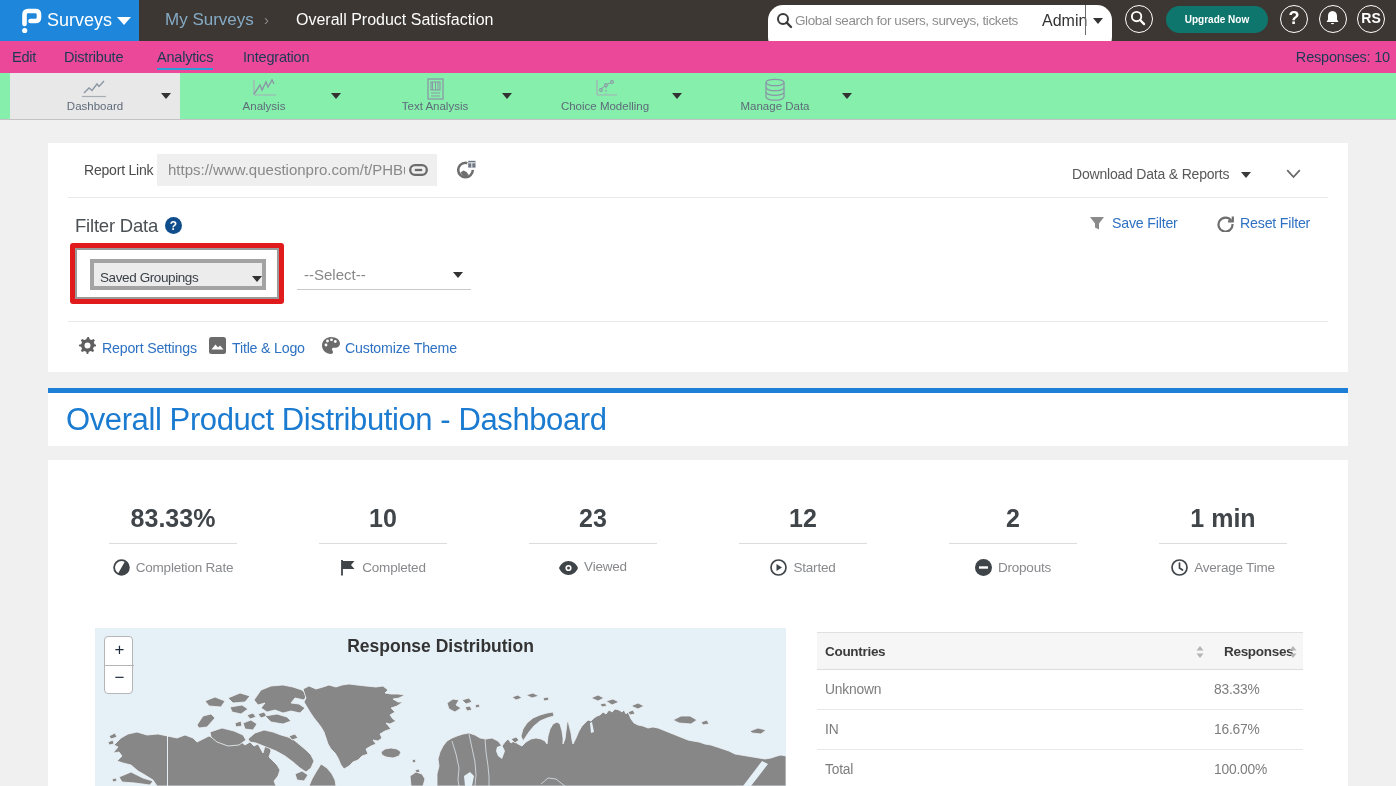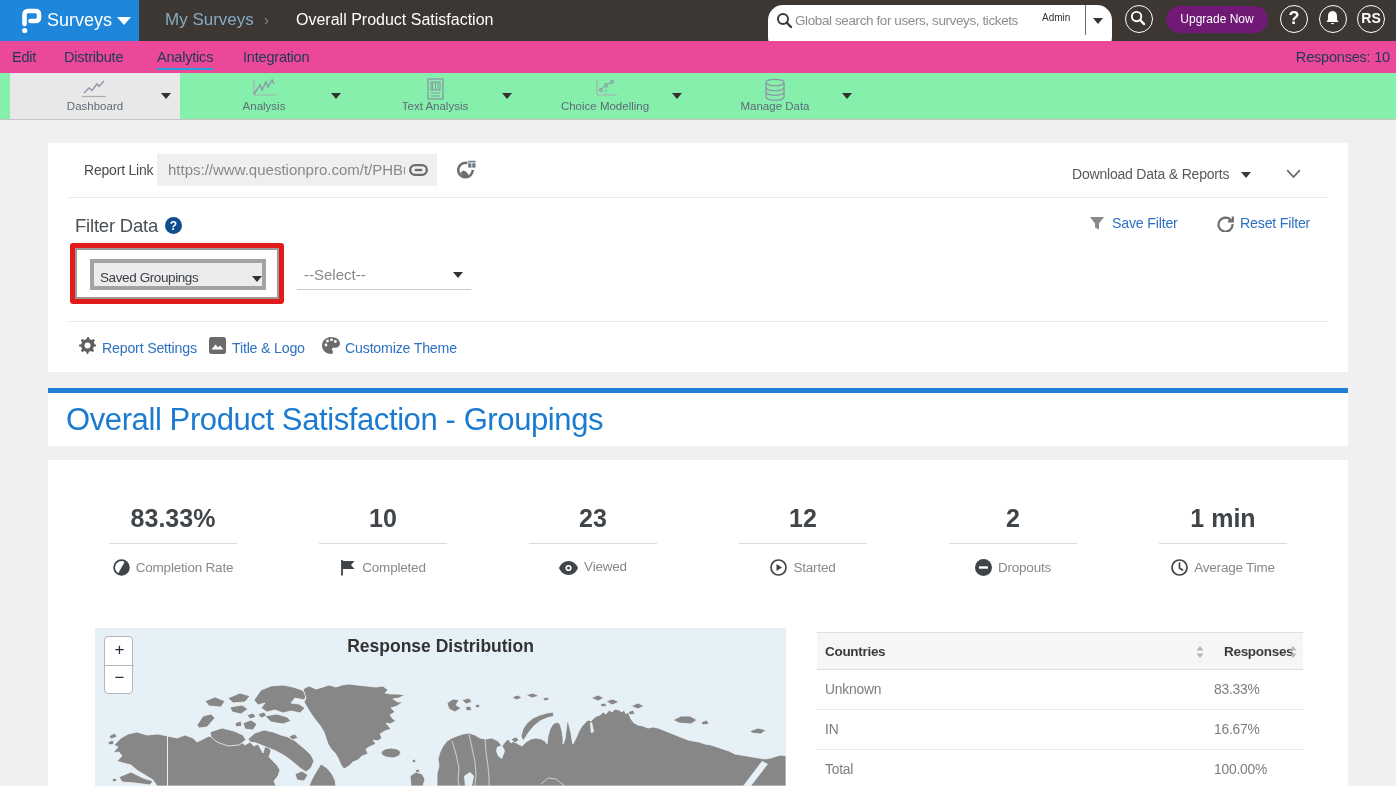--- a/index.html
+++ b/index.html
@@ -8,25 +8,25 @@
 
 .topbar { position:absolute; left:0; top:0; width:1396px; height:41px; background:#3c3733; }
 .logoblk { position:absolute; left:0; top:0; width:139px; height:41px; background:#1e87dc; }
 .surveys-txt { position:absolute; left:47px; top:10px; color:#fff; font-size:18px; }
 .caret-w { position:absolute; left:117px; top:17px; width:0; height:0; border-left:7px solid transparent; border-right:7px solid transparent; border-top:8px solid #fff; }
 .bc-my { position:absolute; left:165px; top:10px; color:#85aac4; font-size:17px; }
 .bc-gt { position:absolute; left:264px; top:11px; color:#8a8a8a; font-size:15px; }
 .bc-title { position:absolute; left:296px; top:11px; color:#fdfdfd; font-size:16px; }
 .searchpill { position:absolute; left:768px; top:5px; width:344px; height:47px; background:#ffffff; border-radius:15px; }
 .sp-ph { position:absolute; left:27px; top:8px; font-size:13.5px; letter-spacing:-0.4px; color:#8d8d8d; }
-.sp-admin { position:absolute; left:274px; top:7px; font-size:10px; color:#333; }
+.sp-admin { position:absolute; left:274px; top:7px; font-size:16px; color:#333; }
 .sp-div { position:absolute; left:317px; top:0px; width:1px; height:30px; background:#6a6a6a; }
 .sp-caret { position:absolute; left:325px; top:13px; width:0; height:0; border-left:5px solid transparent; border-right:5px solid transparent; border-top:6px solid #333; }
 .cbtn { position:absolute; top:5px; width:28px; height:28px; border:1.6px solid #fff; border-radius:50%; }
-.upgrade { position:absolute; left:1166px; top:6px; width:102px; height:27px; background:#701a75; border-radius:14px; color:#fff; font-size:12px; font-weight:normal; text-align:center; line-height:27px; }
+.upgrade { position:absolute; left:1166px; top:6px; width:102px; height:27px; background:#0f766e; border-radius:14px; color:#fff; font-size:10px; font-weight:bold; text-align:center; line-height:27px; }
 
 
 .subnav { position:absolute; left:0; top:41px; width:1396px; height:32px; background:#ec4899; }
 .subnav span { position:absolute; top:8px; font-size:14.5px; letter-spacing:-0.2px; color:#1b3a55; }
 .resp10 { position:absolute; top:9px; right:6px; font-size:12px; letter-spacing:-0.4px; color:#2670ae; }
 
 
 .tabrow { position:absolute; left:0; top:73px; width:1396px; height:47px; background:#86efac; border-bottom:1px solid #c3c3c3; }
 .tab { position:absolute; top:0; width:170px; height:46px; }
 .tab.active { background:#e9e8e8; }
@@ -251,21 +251,21 @@
     <circle cx="4" cy="8" r="1.4" fill="#fff"></circle>
       <circle cx="5.5" cy="4" r="1.4" fill="#fff"></circle>
       <circle cx="9.5" cy="2.8" r="1.4" fill="#fff"></circle>
       <circle cx="13.3" cy="4.5" r="1.4" fill="#fff"></circle>
   </svg>
   <span class="blink" style="left:297px">Customize Theme</span>
 </div>
 
 <div class="bluebar"></div>
 <div class="titleblk">
-  <span class="btitle">Overall Product Satisfaction - Groupings</span>
+  <span class="btitle">Overall Product Distribution - Dashboard</span>
 </div>
 
 <div class="card2">
   <div class="stat" style="left:20px">
     <div class="num">83.33%</div>
       <div class="uline"></div>
     <div class="lbl"><svg width="17" height="17" viewBox="0 0 17 17">
           <circle cx="8.5" cy="8.5" r="7.4" fill="none" stroke="#3f4449" stroke-width="1.8"></circle>
           <path d="M8.5 8.5 L8.5 1.1 A7.4 7.4 0 0 1 8.5 15.9 Z" fill="#3f4449" transform="rotate(30 8.5 8.5)"></path>
         </svg>Completion Rate</div>

